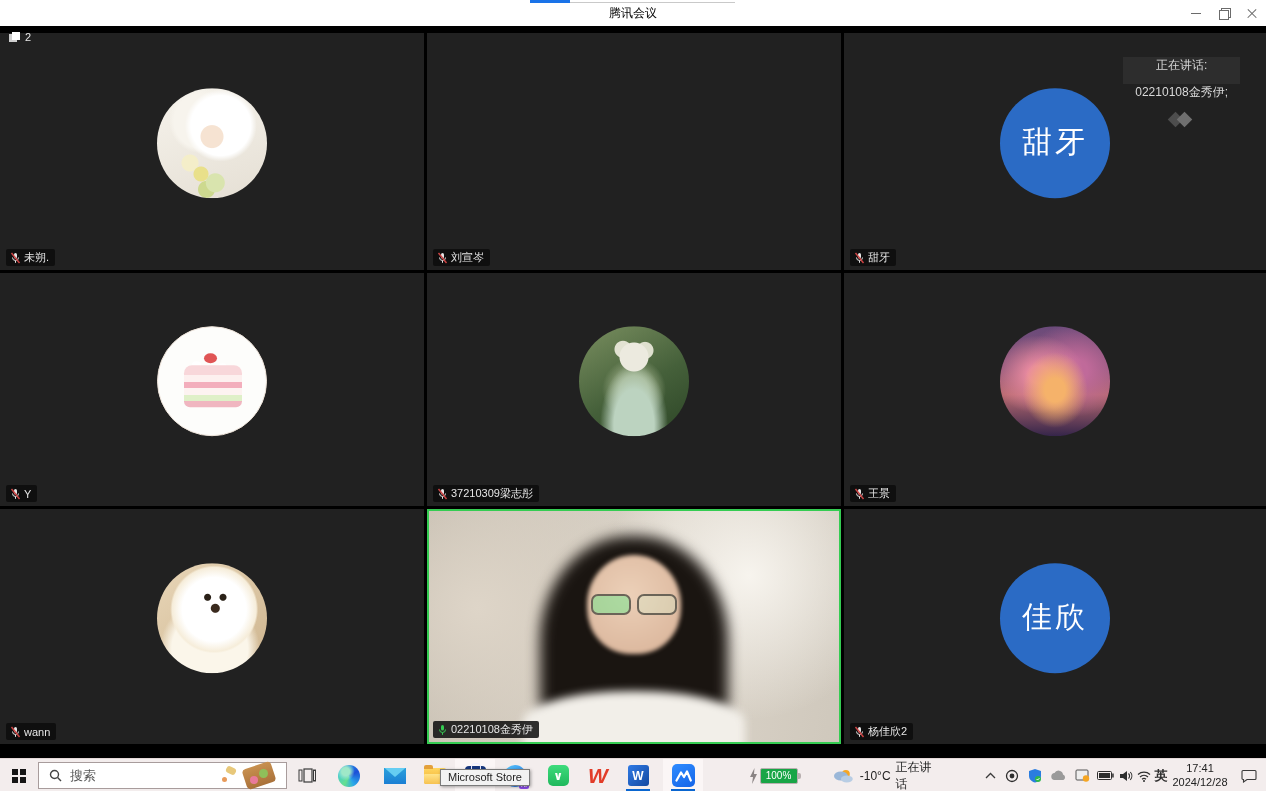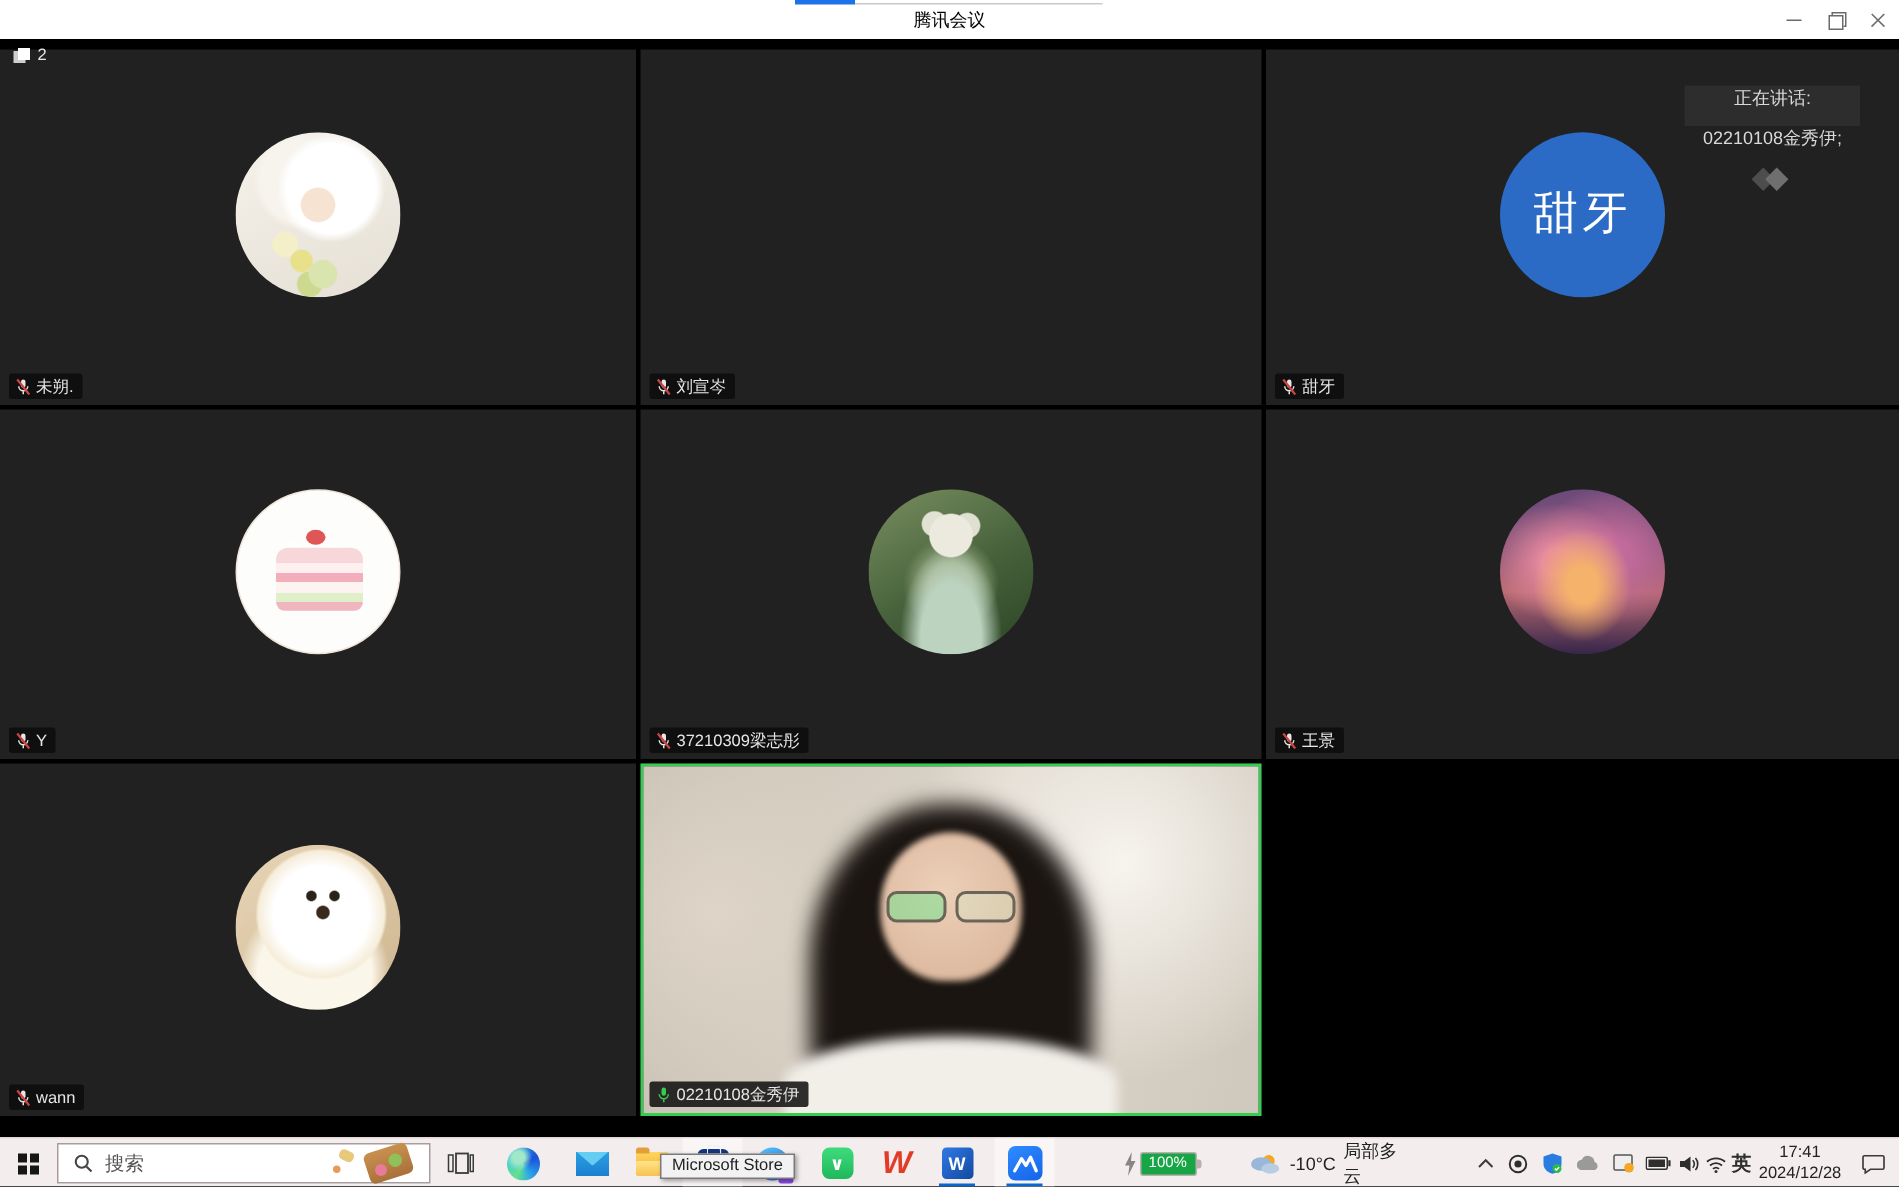--- a/index.html
+++ b/index.html
@@ -319,20 +319,34 @@
       <div class="name-tag">
         <svg width="11" height="12" viewBox="0 0 11 12">
             <rect x="4" y="1" width="3" height="5.5" rx="1.5" fill="#35cc52"></rect>
             <path d="M2.5 5.5a3 3 0 0 0 6 0" fill="none" stroke="#35cc52" stroke-width="1"></path>
             <line x1="5.5" y1="8.8" x2="5.5" y2="10.8" stroke="#35cc52" stroke-width="1"></line>
           </svg>
         <span>02210108金秀伊</span>
       </div>
     </div>
 
+    <div class="tile r3 c3">
+      <div class="avatar blue">
+          <span>佳欣</span>
+        </div>
+      <div class="name-tag">
+        <svg width="11" height="12" viewBox="0 0 11 12">
+            <rect x="4" y="1" width="3" height="5.5" rx="1.5" fill="#e6e6e6"></rect>
+            <path d="M2.5 5.5a3 3 0 0 0 6 0" fill="none" stroke="#e6e6e6" stroke-width="1"></path>
+            <line x1="5.5" y1="8.8" x2="5.5" y2="10.8" stroke="#e6e6e6" stroke-width="1"></line>
+            <line x1="1.5" y1="1" x2="9.5" y2="11" stroke="#cc4444" stroke-width="1.5"></line>
+          </svg>
+        <span>杨佳欣2</span>
+      </div>
+    </div>
   </div>
 
   <div class="tooltip">Microsoft Store</div>
 
   <div class="taskbar">
 
     <div class="tb-item start">
       <div class="win-logo"></div>
     </div>
 
@@ -403,21 +417,21 @@
       <span class="batt-body">100%</span>
     </div>
 
     <div class="tb-item weather">
       <svg width="22" height="16" viewBox="0 0 22 16">
         <circle cx="13" cy="6" r="4" fill="#f5a623"></circle>
         <ellipse cx="8" cy="8" rx="7" ry="4.5" fill="#9ab7d8"></ellipse>
         <ellipse cx="14" cy="11" rx="6" ry="3.5" fill="#b8cde4"></ellipse>
       </svg>
       <span>-10°C</span>
-      <span>局部多云</span>
+      <span>正在讲话</span>
     </div>
 
     <div class="tb-item tray t-chev">
       <svg width="11" height="7" viewBox="0 0 11 7">
           <path d="M1 6 L5.5 1.5 L10 6" fill="none" stroke="#3a3a3a" stroke-width="1.3"></path>
         </svg>
     </div>
     <div class="tb-item tray t-rec">
       <svg width="14" height="14" viewBox="0 0 14 14">
           <circle cx="7" cy="7" r="5.5" fill="none" stroke="#2e2e2e" stroke-width="1.3"></circle>

